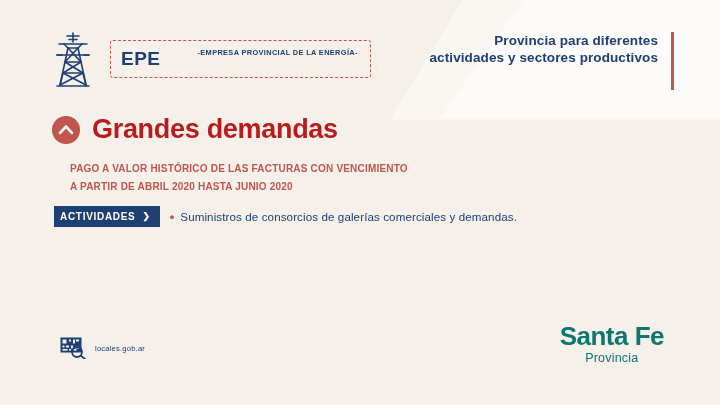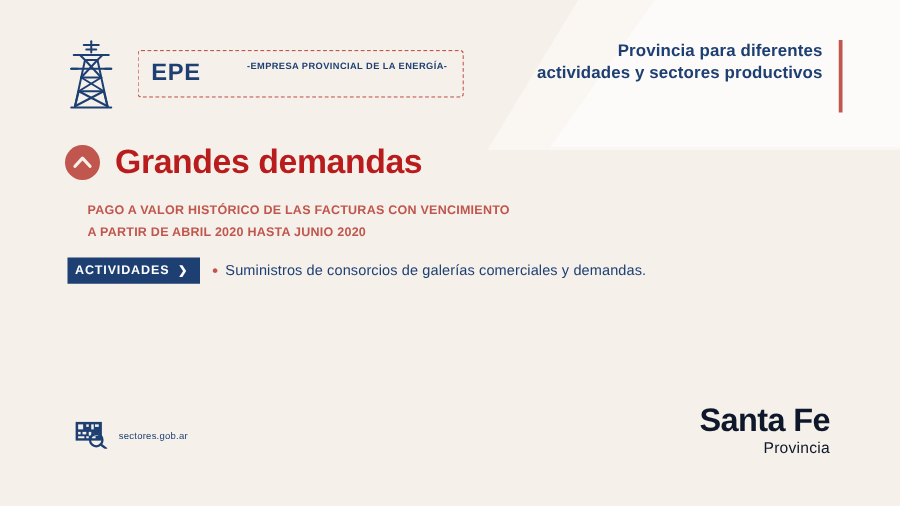--- a/index.html
+++ b/index.html
@@ -198,22 +198,22 @@
   }
   .site {
     font-size: 7.6px;
     color: #1d3f72;
     letter-spacing: .2px;
   }
   .footer-right {
     position: absolute;
     right: 56px;
     bottom: 40px;
-    text-align: right;
-    color: #0f172a;
+    text-align: center;
+    color: #0f766e;
   }
   .sf-name {
     font-size: 26px;
     font-weight: bold;
     letter-spacing: -.5px;
     line-height: 28px;
   }
   .sf-prov {
     font-size: 12.5px;
     letter-spacing: .2px;
@@ -302,21 +302,21 @@
           <rect x="11" y="8.5" width="2" height="3"></rect>
           <rect x="15" y="9.5" width="4" height="2"></rect>
           <rect x="2.5" y="12" width="5" height="1.6"></rect>
           <rect x="9" y="12" width="2" height="1.6"></rect>
           <rect x="13.5" y="12" width="3" height="1.6"></rect>
         </g>
         <circle cx="17" cy="15" r="5" fill="none" stroke="#1d3f72" stroke-width="1.8"></circle>
         <path d="M20.6 18.6 L25 22" stroke="#1d3f72" stroke-width="1.8" stroke-linecap="round"></path>
       </svg>
     </span>
-    <span class="site">sectores.gob.ar</span>
+    <span class="site">locales.gob.ar</span>
   </div>
 
   <div class="footer-right">
     <div class="sf-name">Santa Fe</div>
     <div class="sf-prov">Provincia</div>
   </div>
 
 </div>
 
 </body></html>

